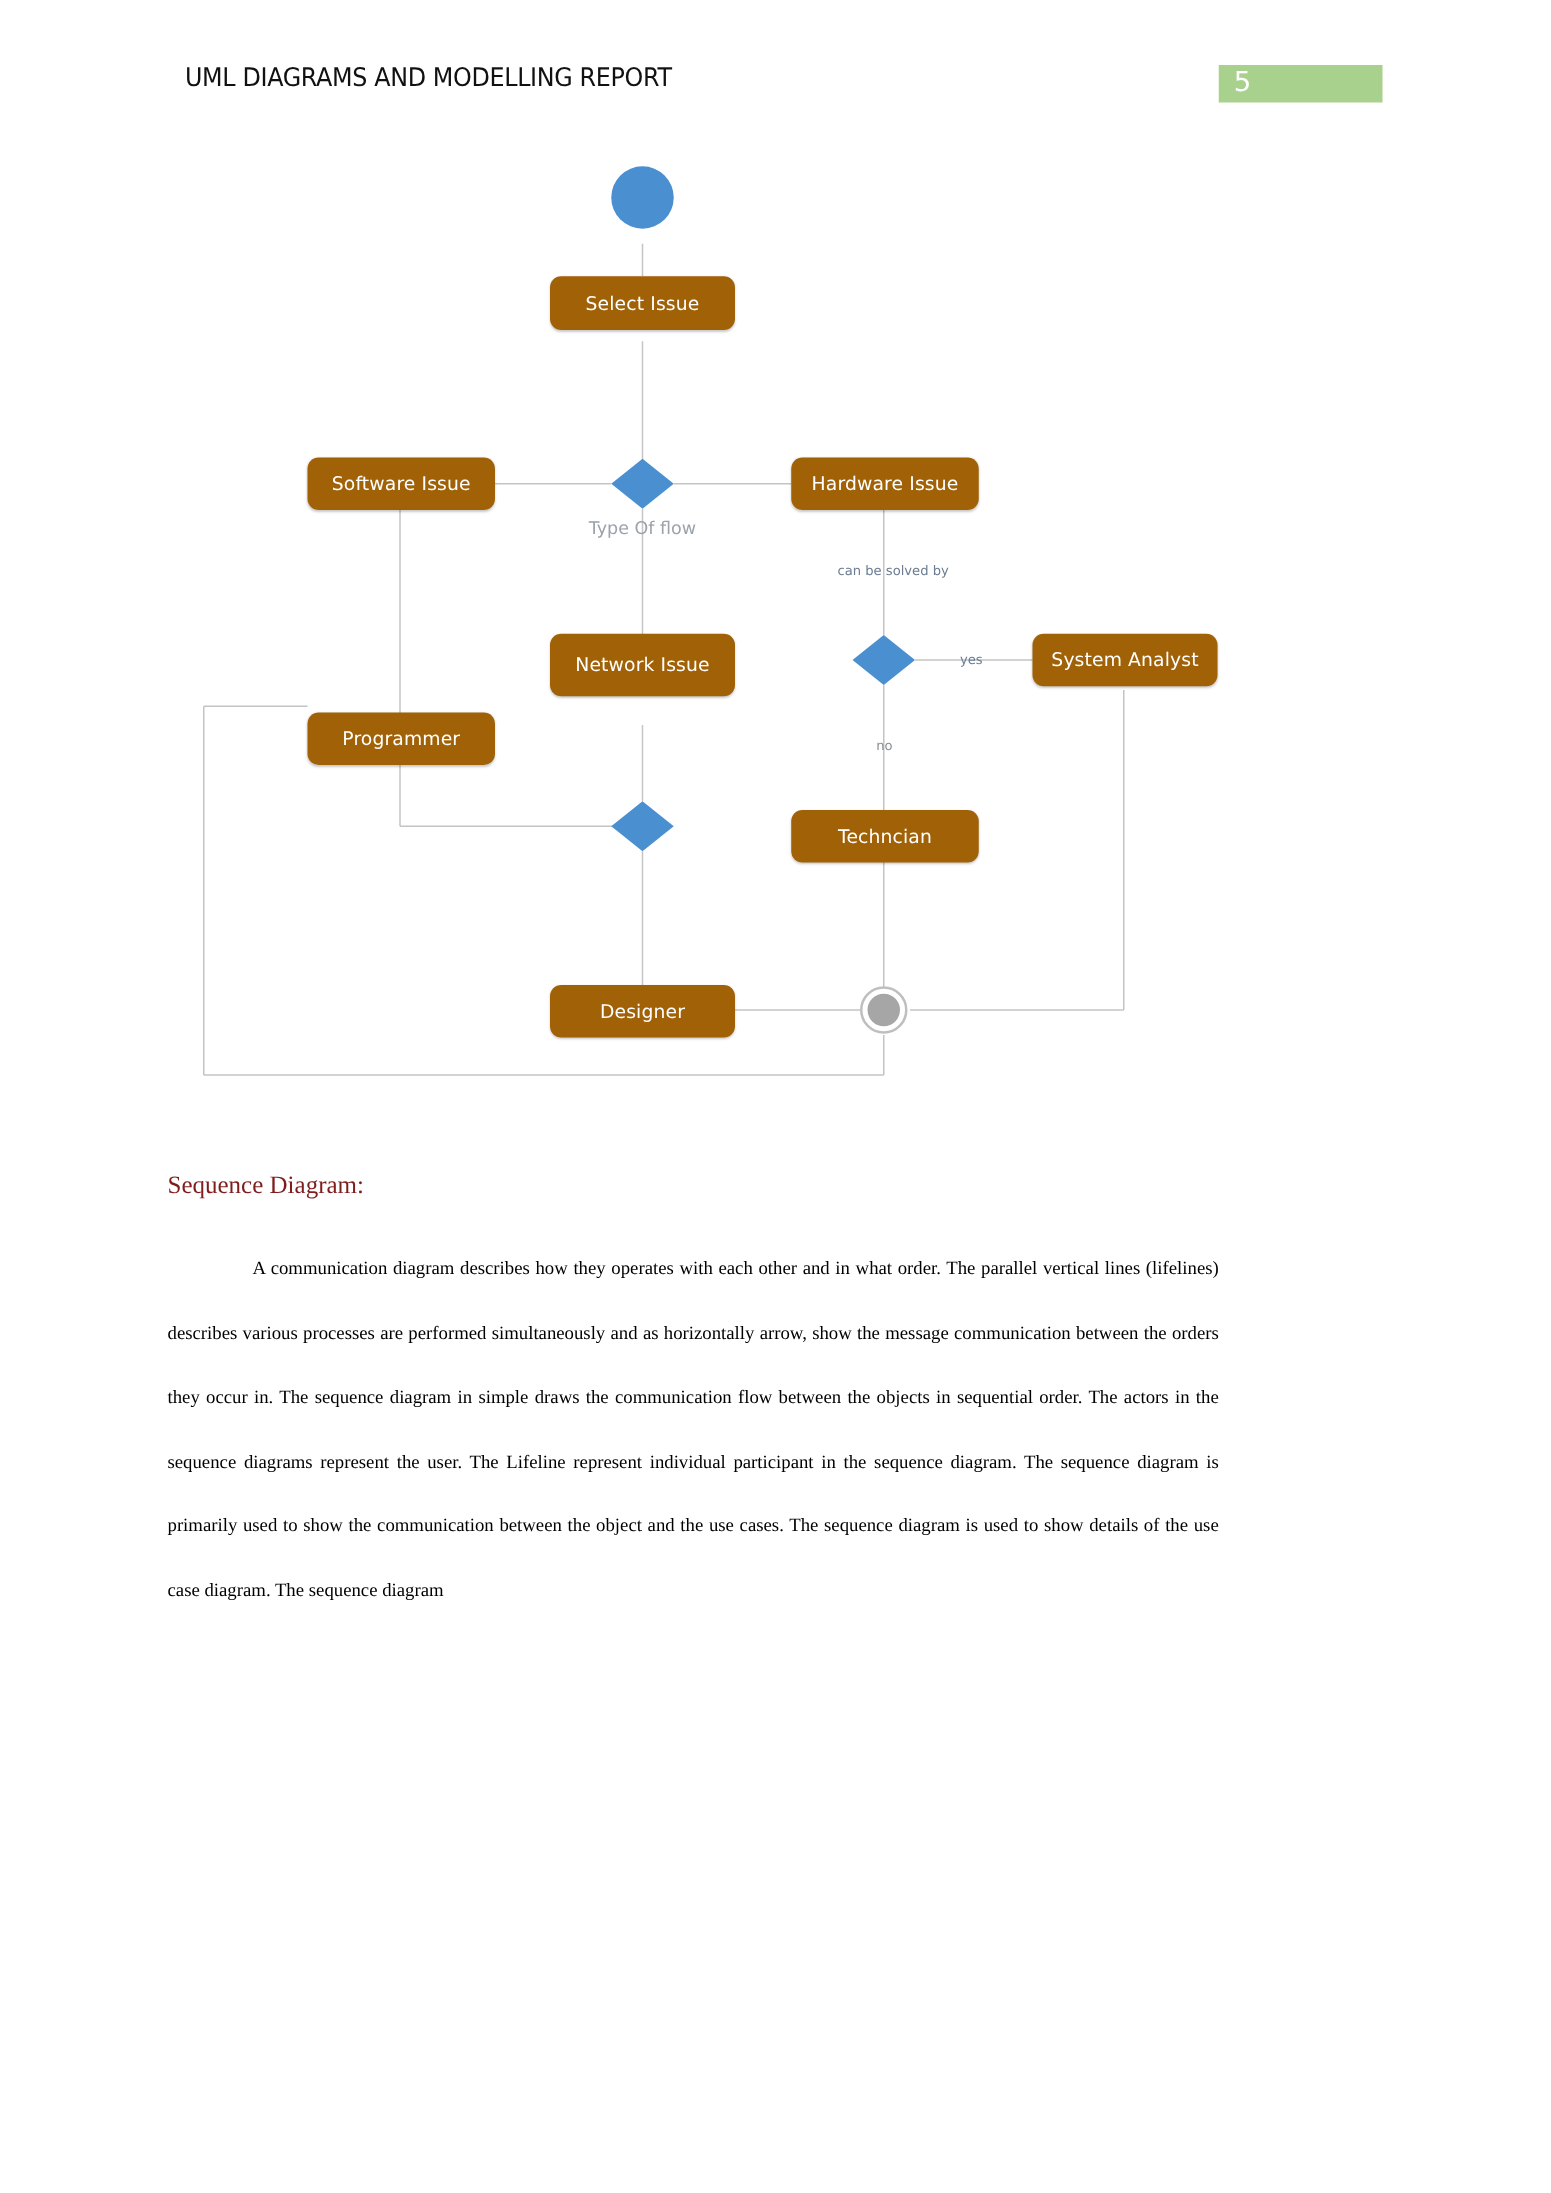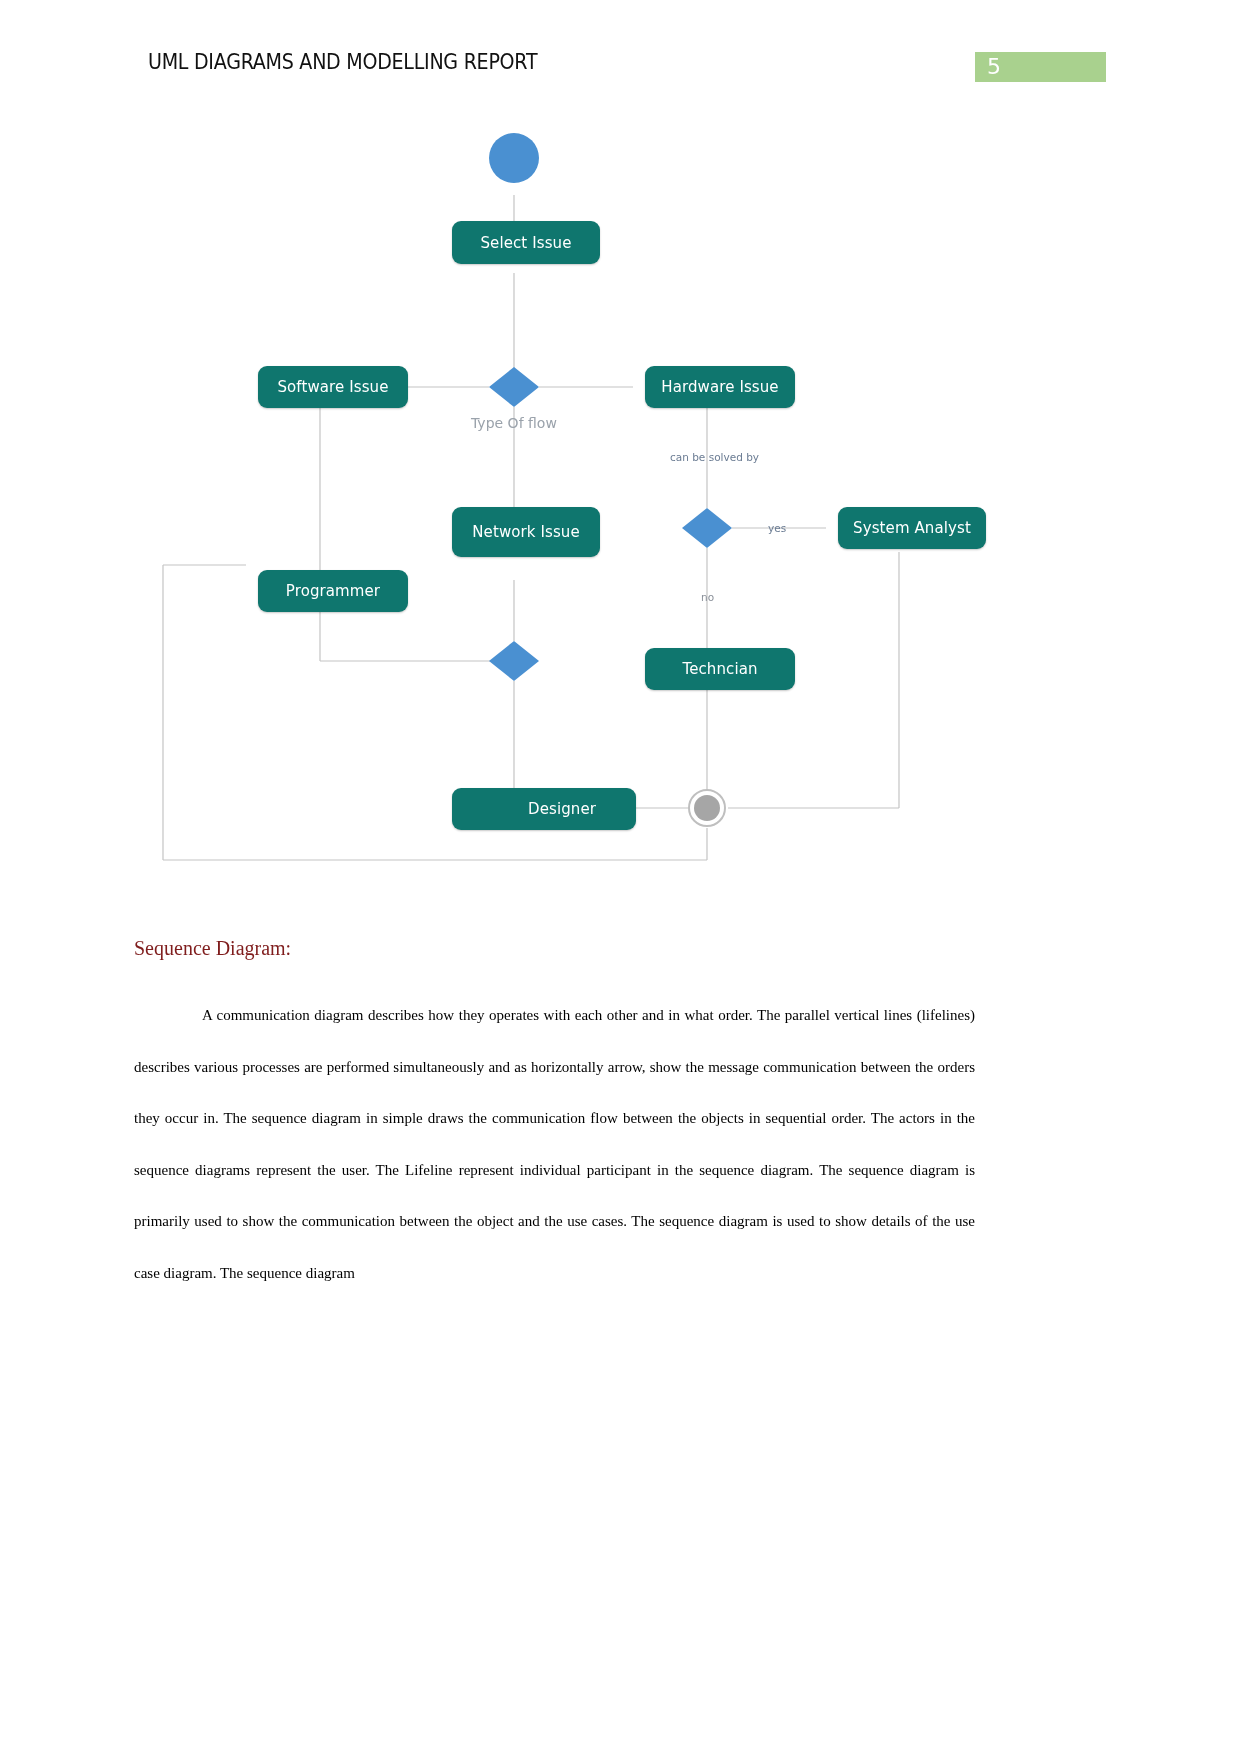--- a/index.html
+++ b/index.html
@@ -62,32 +62,31 @@
     width: 1241px;
     height: 790px;
   }
   .diagram svg {
     position: absolute;
     left: 0;
     top: 0;
   }
   .node {
     position: absolute;
-    background: #0f766e;
+    background: #a16207;
     border-radius: 9px;
     color: #ffffff;
     font-family: "DejaVu Sans", sans-serif;
     font-size: 15px;
     display: flex;
     align-items: center;
     justify-content: center;
     box-shadow: 0 1px 2px rgba(0,0,0,0.22);
     text-align: center;
     letter-spacing: 0.1px;
-    margin-left: 12px;
   }
   .edge-label {
     position: absolute;
     font-family: "DejaVu Sans", sans-serif;
     color: #8a9099;
     white-space: nowrap;
   }
   .lbl-type   { font-size: 14px; color: #9aa2ab; }
   .lbl-solved { font-size: 10.5px; color: #6b7c93; }
   .lbl-yes    { font-size: 10.5px; color: #6b7c93; }
@@ -198,21 +197,21 @@
   </div>
 
   <div class="node" style="left:246px; top:460px; width:150px; height:42px;">
     <span>Programmer</span>
   </div>
 
   <div class="node" style="left:633px; top:538px; width:150px; height:42px;">
     <span>Techncian</span>
   </div>
 
-  <div class="node" style="left:440px; top:678px; width:148px; height:42px;padding-left:36px;">
+  <div class="node" style="left:440px; top:678px; width:148px; height:42px;">
     <span>Designer</span>
   </div>
 
   <div class="edge-label lbl-type" style="left:471px; top:305px;">Type Of flow</div>
 
   <div class="edge-label lbl-solved" style="left:670px; top:341px;">can be solved by</div>
 
   <div class="edge-label lbl-yes" style="left:768px; top:412px;">yes</div>
 
   <div class="edge-label lbl-no" style="left:701px; top:481px;">no</div>

